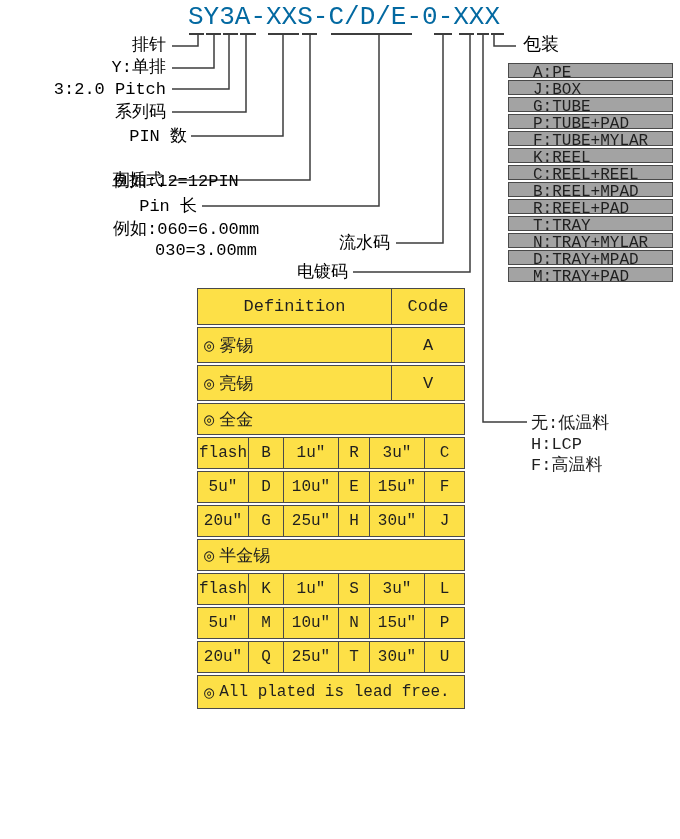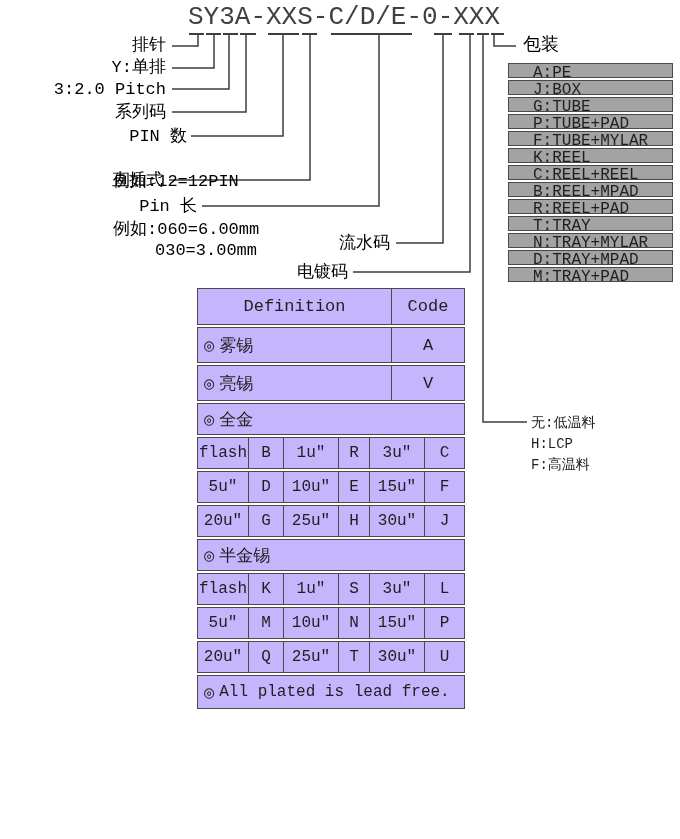--- a/index.html
+++ b/index.html
@@ -7,48 +7,48 @@
   body {
     width: 680px; height: 839px;
     font-family: "Liberation Mono", "DejaVu Sans Mono", monospace;
     color: #1f1f1f;
   }
   .canvas { position: relative; width: 680px; height: 839px; overflow: hidden; background: #fff; }
 
   .part-number {
     position: absolute; left: 188px; top: 2px;
     font-size: 26px; line-height: 30px; letter-spacing: 0px;
-    white-space: nowrap; color: #404040;
+    white-space: nowrap; color: #0369a1;
   }
 
   svg.lines { position: absolute; left: 0; top: 0; }
 
   .lbl {
     position: absolute; font-size: 17px; line-height: 20px;
     white-space: nowrap; color: #000000;
   }
   .lbl.r { text-align: right; }
 
   
   .pack-list { position: absolute; left: 508px; top: 63px; width: 165px; }
   .pack-row {
     height: 15px; border: 1px solid #4a4a4a; margin-bottom: 2px;
     font-size: 16px; line-height: 19px; padding-left: 24px;
     background: #a3a3a3; white-space: nowrap;
   }
 
   
   .mat-list { position: absolute; left: 531px; top: 413px; }
-  .mat-row { font-size: 14px; line-height: 21px; white-space: nowrap; }
+  .mat-row { font-size: 17px; line-height: 21px; white-space: nowrap; }
 
   
   .def-table { position: absolute; left: 197px; top: 288px; width: 268px; }
   .trow {
     display: flex; border: 1px solid #4a4a4a; margin-bottom: 2px;
-    background: #c4b5fd; align-items: stretch;
+    background: #fde047; align-items: stretch;
   }
   .trow .cell { display: flex; align-items: center; overflow: hidden; }
   .cell.sep { border-right: 1px solid #4a4a4a; }
   .cell.center { justify-content: center; }
   .h37 { height: 37px; } .h36 { height: 36px; } .h32 { height: 32px; } .h34 { height: 34px; }
   .fs17 { font-size: 17px; } .fs16 { font-size: 16px; }
   .def-col { width: 194px; }
   .code-col { flex: 1; }
   .label-cell { padding-left: 6px; }
   .bullet { font-size: 17px; margin-right: 5px; }

